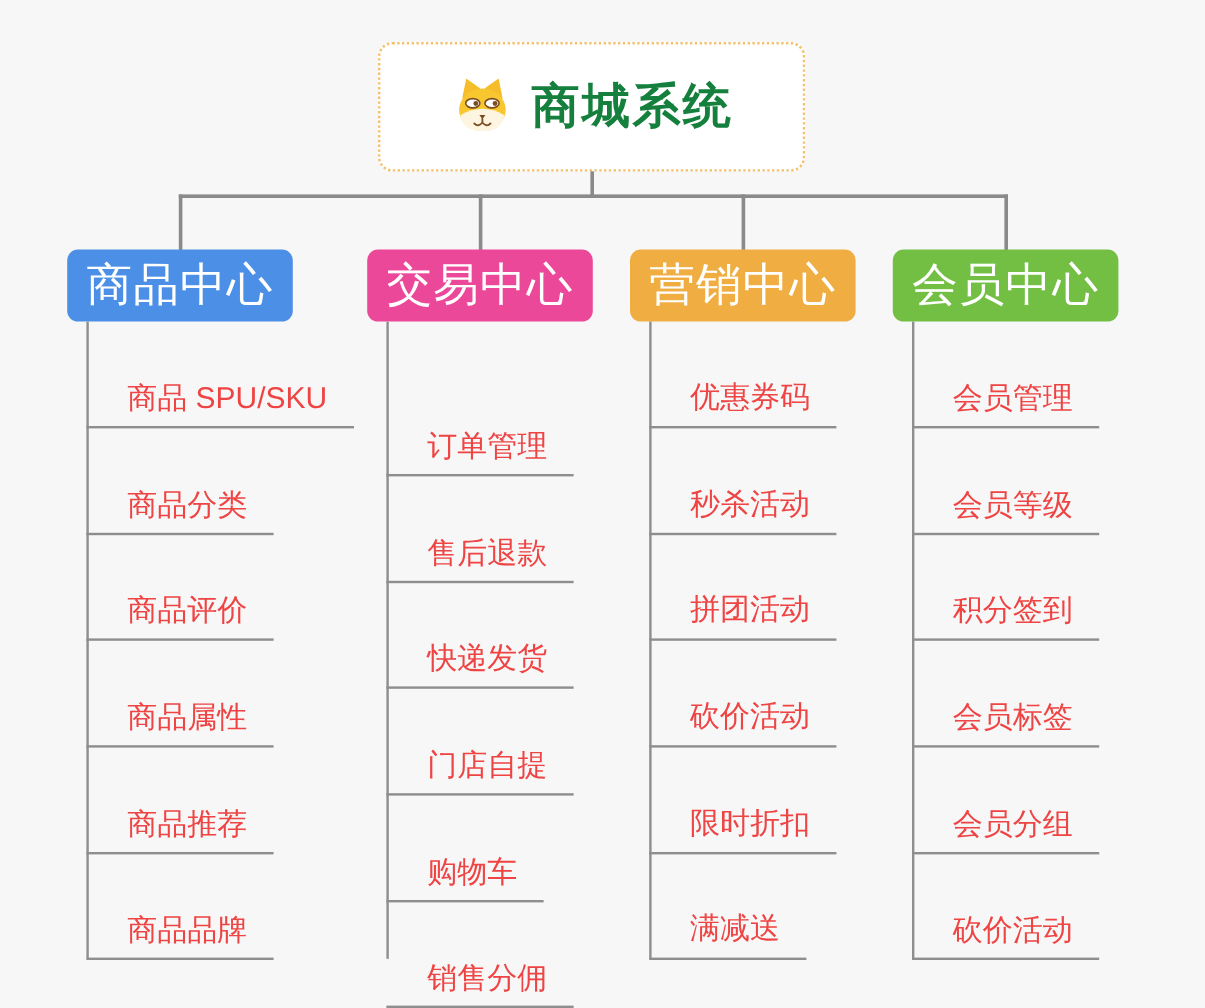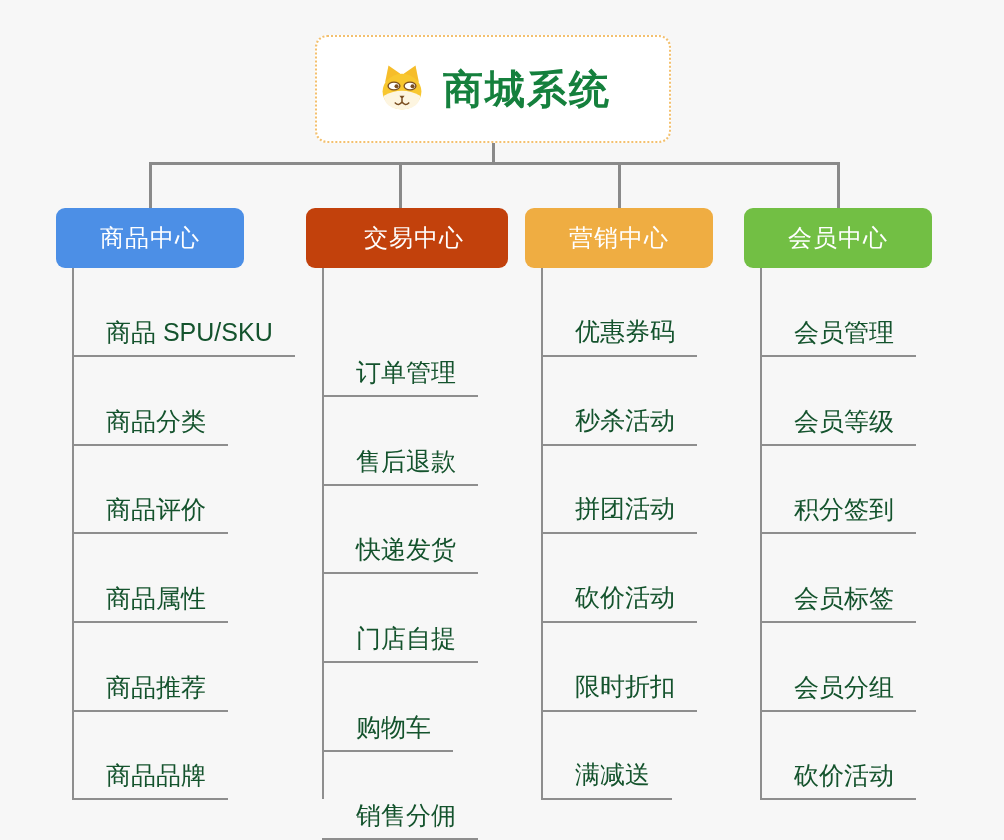--- a/index.html
+++ b/index.html
@@ -30,33 +30,33 @@
   
   .conn{position:absolute;background:#8a8a8a;}
   .conn.stem{left:492px;top:141px;width:3px;height:22px;}
   .conn.bus{left:149px;top:162px;width:691px;height:3px;}
   .conn.drop{top:162px;width:3px;height:47px;}
   .drop1{left:149px;} .drop2{left:399px;} .drop3{left:618px;} .drop4{left:837px;}
   
   .branch{
     position:absolute;top:208px;width:188px;height:60px;
     border-radius:9px;
-    color:#ffffff;font-size:24px;line-height:60px;text-align:center;
+    color:#ffffff;font-size:38px;line-height:60px;text-align:center;
     letter-spacing:1px;
   }
   .b1{left:56px;} .b2{left:306px;} .b3{left:525px;} .b4{left:744px;}
   
   .trunk{position:absolute;top:268px;height:531px;width:2px;background:#8e8e8e;}
   .t1{left:72px;} .t2{left:322px;} .t3{left:541px;} .t4{left:760px;}
   
   .item{
     position:absolute;
     display:inline-block;
     white-space:nowrap;
-    font-size:25px;line-height:30px;color:#14532d;
+    font-size:25px;line-height:30px;color:#ef4444;
     padding:0 22px 8px 34px;
     border-bottom:2px solid #8e8e8e;
   }
   .c1{left:72px;} .c2{left:322px;margin-top:40px;} .c3{left:541px;font-family:Liberation Serif, serif;} .c4{left:760px;}
   .r0{top:317px;} .r1{top:406px;} .r2{top:494px;}
   .r3{top:583px;} .r4{top:672px;} .r5{top:760px;}
 </style>
 </head>
 <body>
 
@@ -79,21 +79,21 @@
       <ellipse cx="41.5" cy="28.5" rx="7" ry="4.6" fill="#ffffff" stroke="#7a4e21" stroke-width="1.6"></ellipse>
       <circle cx="25.5" cy="28.7" r="2.4" fill="#7a4e21"></circle>
       <circle cx="44.5" cy="28.7" r="2.4" fill="#7a4e21"></circle>
       <path d="M29 40 h6 l-3 4.2 Z" fill="#7a4e21"></path>
       <path d="M32 44 v3 M24 48.5 Q 28 52.5 32 47.5 Q 36 52.5 40 48.5" stroke="#7a4e21" stroke-width="1.8" fill="none" stroke-linecap="round"></path>
     </svg>
     <span class="root-label">商城系统</span>
   </div>
 
   <div class="branch b1" style="background: rgb(76, 143, 230);">商品中心</div>
-  <div class="branch b2" style="background: #c2410c; padding-left: 14px;">交易中心</div>
+  <div class="branch b2" style="background: #ec4899;">交易中心</div>
   <div class="branch b3" style="background: rgb(239, 173, 66);">营销中心</div>
   <div class="branch b4" style="background: rgb(114, 191, 68);">会员中心</div>
 
   <div class="trunk t1"></div>
   <div class="trunk t2"></div>
   <div class="trunk t3"></div>
   <div class="trunk t4"></div>
 
   <div class="item c1 r0">商品 SPU/SKU</div>
   <div class="item c1 r1">商品分类</div>

